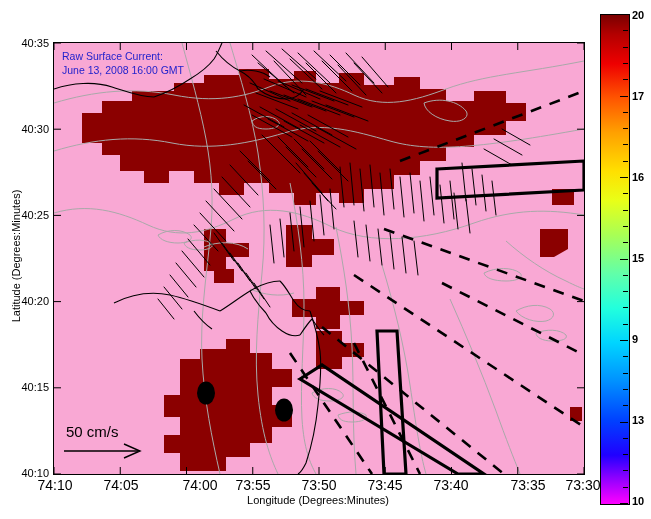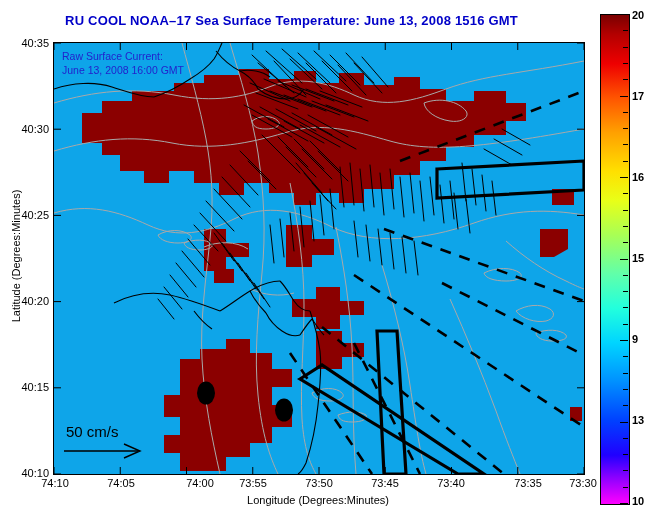--- a/index.html
+++ b/index.html
@@ -7,36 +7,36 @@
        font-family:"Liberation Sans",sans-serif;}
   #root{position:relative;width:651px;height:519px;background:#ffffff;}
 
   
   #title{position:absolute;left:0;top:13px;width:583px;text-align:center;
          font-size:13px;font-weight:bold;color:#0000c8;letter-spacing:.2px;
          white-space:nowrap;}
 
   
   #plot{position:absolute;left:53px;top:42px;width:530px;height:431px;
-        border:1px solid #000;background:#0ea5e9;overflow:hidden;}
+        border:1px solid #000;background:#f9a8d4;overflow:hidden;}
   #plotsvg{position:absolute;left:0;top:0;}
 
   
   #annot{position:absolute;left:8px;top:6px;font-size:10.5px;color:#2222cc;
          line-height:14px;white-space:nowrap;pointer-events:none;}
 
   
   #scalebar{position:absolute;left:6px;top:380px;font-size:15px;color:#000;}
   #scalebar .lbl{display:block;margin-left:6px;}
 
   
   .ytick{position:absolute;right:0;font-size:11px;color:#000;white-space:nowrap;
          transform:translateY(-50%);}
   #ylabels{position:absolute;left:0;top:0;width:49px;height:519px;}
-  .xtick{position:absolute;top:0;font-size:11px;color:#000;white-space:nowrap;
+  .xtick{position:absolute;top:0;font-size:14px;color:#000;white-space:nowrap;
          transform:translateX(-50%);}
   #xlabels{position:absolute;left:0;top:477px;width:651px;height:16px;}
   #xaxis-title{position:absolute;left:53px;top:494px;width:530px;text-align:center;
                font-size:11px;color:#000;}
   #yaxis-title{position:absolute;left:-84px;top:250px;width:200px;text-align:center;
                font-size:11px;color:#000;transform:rotate(-90deg);
                transform-origin:center center;}
 
   
   #cbar{position:absolute;left:600px;top:14px;width:28px;height:489px;
@@ -61,21 +61,20 @@
   #cbticks{position:absolute;left:600px;top:14px;width:30px;height:489px;}
   #cbticks i{position:absolute;left:0;height:1px;background:#000;display:block;}
   .cblabel{position:absolute;left:632px;font-size:11px;font-weight:bold;color:#000;
            transform:translateY(-50%);white-space:nowrap;}
 </style>
 </head>
 <body>
 
 <div id="root">
 
-  <div id="title">RU COOL  NOAA–17  Sea Surface Temperature:  June 13, 2008 1516 GMT</div>
 
   <div id="ylabels">
     <span class="ytick" style="top:43px">40:35</span>
     <span class="ytick" style="top:129px">40:30</span>
     <span class="ytick" style="top:215px">40:25</span>
     <span class="ytick" style="top:301px">40:20</span>
     <span class="ytick" style="top:387px">40:15</span>
     <span class="ytick" style="top:473px">40:10</span>
   </div>
   <div id="yaxis-title">Latitude (Degrees:Minutes)</div>

